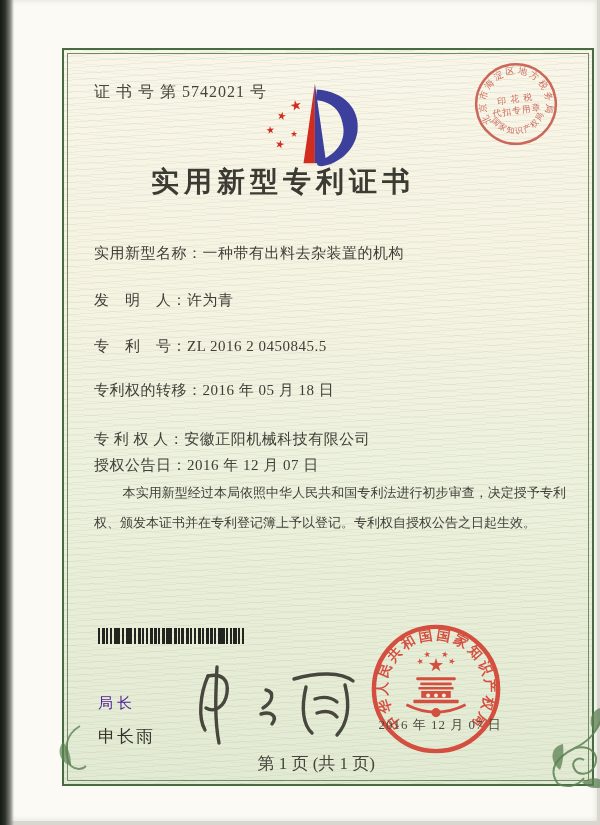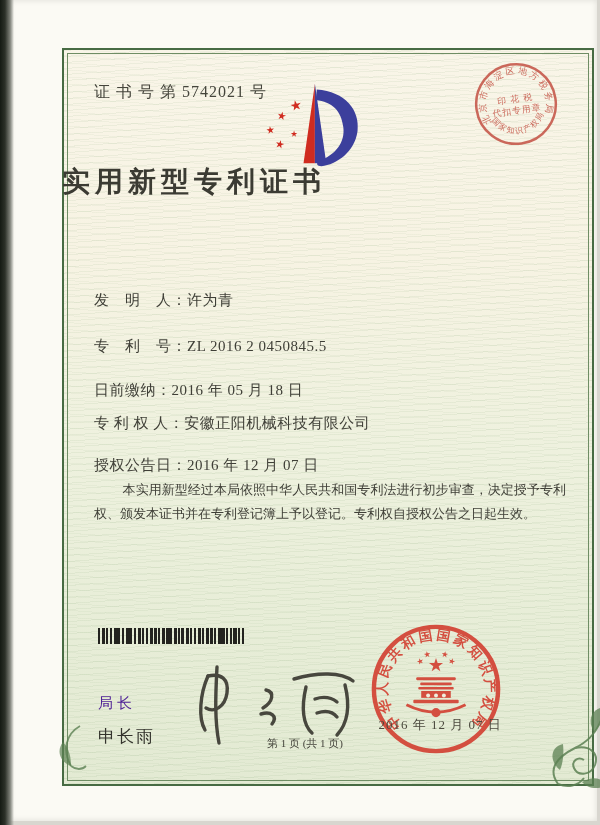--- a/index.html
+++ b/index.html
@@ -31,46 +31,46 @@
     content:"";position:absolute;inset:0;pointer-events:none;
     background:repeating-linear-gradient(184deg,rgba(125,162,112,.07) 0 1px,transparent 1px 7px);
   }
   .cert-inner{
     position:absolute;inset:3px;border:1px solid #6f8d64;pointer-events:none;
   }
   .abs{position:absolute;}
   .cert-no{left:84px;top:82px;font-size:16px;color:#45453c;letter-spacing:1px;}
   .logo{left:243px;top:80px;width:120px;height:90px;}
   .title{
-    left:52px;top:163px;width:442px;
+    left:52px;top:163px;width:442px;text-align:center;
     font-size:28px;font-weight:bold;color:#3b3b33;letter-spacing:5px;
   }
   .field{left:84px;font-size:15px;color:#3f3f37;letter-spacing:.5px;white-space:nowrap;}
-  .f0{top:244px;} .f1{top:291px;} .f2{top:337px;} .f3{top:381px;} .f4{top:414px;} .f5{top:456px;}
+  .f0{top:244px;} .f1{top:291px;} .f2{top:337px;} .f3{top:381px;} .f4{top:430px;} .f5{top:456px;}
   .body-text{
     left:84px;top:478px;width:472px;
-    font-size:13px;line-height:24px;color:#3f3f37;text-align:justify;
+    font-size:13px;line-height:30px;color:#3f3f37;text-align:justify;
   }
   .body-text p{margin:0;text-indent:2.2em;}
   .barcode{
     left:88px;top:628px;width:148px;height:16px;
     background-image:
       repeating-linear-gradient(90deg,#23231f 0 2px,transparent 2px 4px),
       repeating-linear-gradient(90deg,#23231f 0 1px,transparent 1px 6px),
       repeating-linear-gradient(90deg,transparent 0 5px,#23231f 5px 7px,transparent 7px 13px);
   }
   .juzhang{left:88px;top:694px;font-size:15px;color:#4c1d95;letter-spacing:4px;font-family:"Liberation Sans","DejaVu Sans",sans-serif;}
   .signer-name{left:88px;top:725px;font-size:17px;color:#33332c;letter-spacing:2px;font-family:"Liberation Sans","DejaVu Sans",sans-serif;}
   .signature{left:168px;top:662px;width:190px;height:88px;}
   .seal{left:357px;top:620px;width:138px;height:138px;}
   .seal-date{
     left:358px;top:716px;width:144px;text-align:center;
     font-size:13px;color:#4c4a3f;letter-spacing:1px;
   }
-  .footer{left:225px;top:736px;width:140px;text-align:center;font-size:11px;color:#45453c;}
+  .footer{left:225px;top:752px;width:140px;text-align:right;font-size:17px;color:#45453c;}
   .tax-stamp{left:462px;top:60px;width:88px;height:88px;transform:rotate(-8deg);}
   .orn-br{left:520px;top:674px;width:82px;height:118px;}
   .orn-bl{left:40px;top:720px;width:38px;height:54px;}
   .seal-text{font-size:14px;letter-spacing:3px;fill:#d23a2c;font-weight:bold;}
   .tax-arc-top{font-size:8.6px;letter-spacing:2.3px;fill:#c14a3c;}
   .tax-arc-bottom{font-size:7.6px;letter-spacing:1.3px;fill:#c14a3c;}
   .tax-center{font-size:8.4px;fill:#c14a3c;letter-spacing:1px;}
 </style>
 </head>
 <body>
@@ -92,28 +92,31 @@
     <path d="M64,10 C94,12 110,32 107,54 C104,76 85,89 69,91 C64,91 63,88 66,86 C84,79 94,66 92,50 C90,32 80,23 63,21 Z" fill="#3c3f9c"></path>
     <use href="#starA" transform="translate(42,27) scale(0.58) rotate(-12)" fill="#d02c20"></use>
     <use href="#starA" transform="translate(27,38) scale(0.46) rotate(12)" fill="#d02c20"></use>
     <use href="#starA" transform="translate(15,53) scale(0.42) rotate(-8)" fill="#d02c20"></use>
     <use href="#starA" transform="translate(25,68) scale(0.46) rotate(14)" fill="#d02c20"></use>
     <use href="#starA" transform="translate(40,57) scale(0.36) rotate(0)" fill="#d02c20"></use>
   </svg>
 
   <div class="abs title">实用新型专利证书</div>
 
+  <div class="abs field f0">
+    <span>实用新型名称：</span><span>一种带有出料去杂装置的机构</span>
+  </div>
   <div class="abs field f1">
     <span>发　明　人：</span><span>许为青</span>
   </div>
   <div class="abs field f2">
     <span>专　利　号：</span><span>ZL 2016 2 0450845.5</span>
   </div>
   <div class="abs field f3">
-    <span>日前缴纳：</span><span>2016 年 05 月 18 日</span>
+    <span>专利权的转移：</span><span>2016 年 05 月 18 日</span>
   </div>
   <div class="abs field f4">
     <span>专 利 权 人：</span><span>安徽正阳机械科技有限公司</span>
   </div>
   <div class="abs field f5">
     <span>授权公告日：</span><span>2016 年 12 月 07 日</span>
   </div>
 
   <div class="abs body-text">
     <p>本实用新型经过本局依照中华人民共和国专利法进行初步审查，决定授予专利权、颁发本证书并在专利登记簿上予以登记。专利权自授权公告之日起生效。</p>

